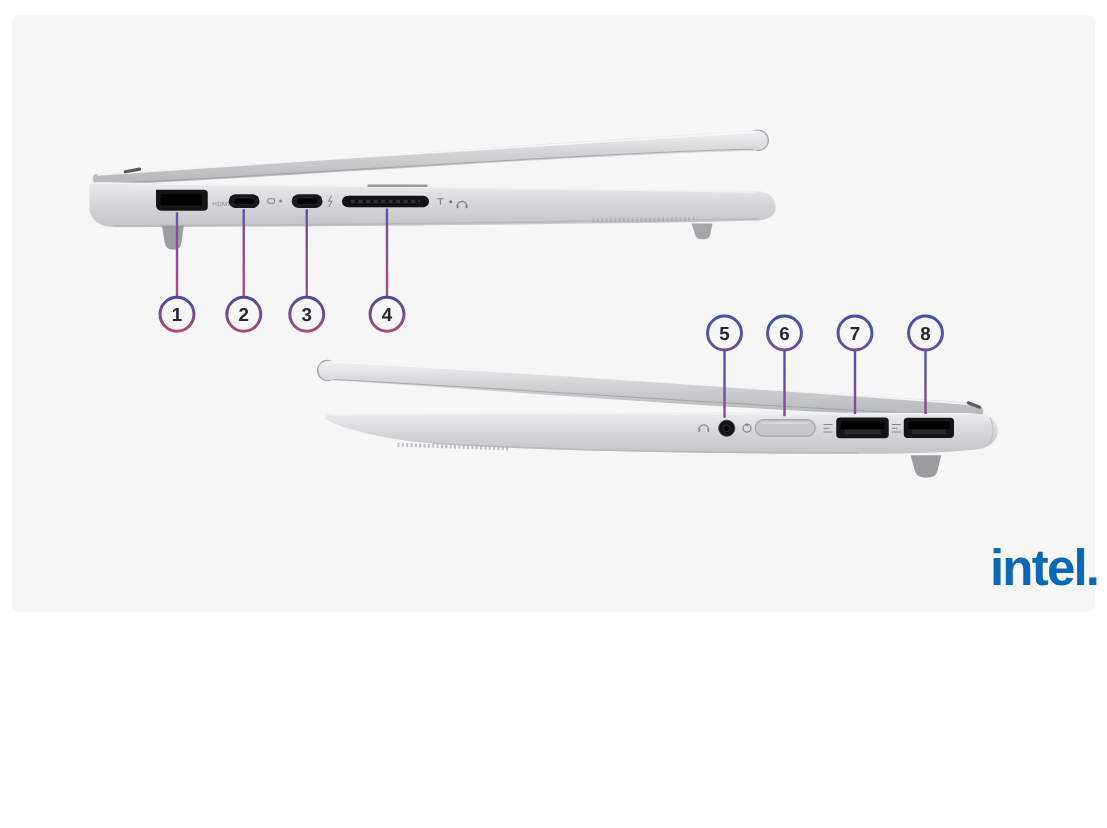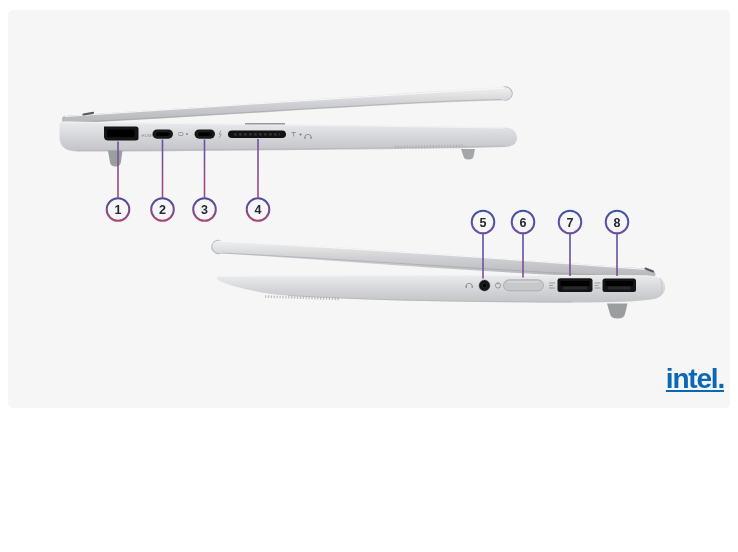--- a/index.html
+++ b/index.html
@@ -7,22 +7,22 @@
     width:738px;height:552px;position:relative;background:#ffffff;
     font-family:"Liberation Sans",sans-serif;overflow:hidden;
   }
   .stage{
     position:absolute;left:8px;top:10px;width:722px;height:398px;
     background:#f6f6f7;border-radius:5px;
   }
   .stage svg{position:absolute;left:0;top:0;}
   .intel-logo{
     position:absolute;left:652px;top:354px;width:64px;height:32px;
-    color:#0b68b5;font-size:28px;font-weight:600;letter-spacing:-1.2px;
-    text-align:right;line-height:30px;text-decoration:underline;
+    color:#0b68b5;font-size:34px;font-weight:600;letter-spacing:-1.2px;
+    text-align:right;line-height:30px;
   }
   .legend{
     position:absolute;left:0;top:408px;width:738px;height:144px;background:#ffffff;
   }
   .callout-num{
     font-family:"Liberation Sans",sans-serif;font-weight:bold;font-size:12.5px;fill:#272730;
   }
   .tiny-mark{fill:#8d8f92;font-size:4.2px;letter-spacing:0.25px;}
 </style>
 </head>

